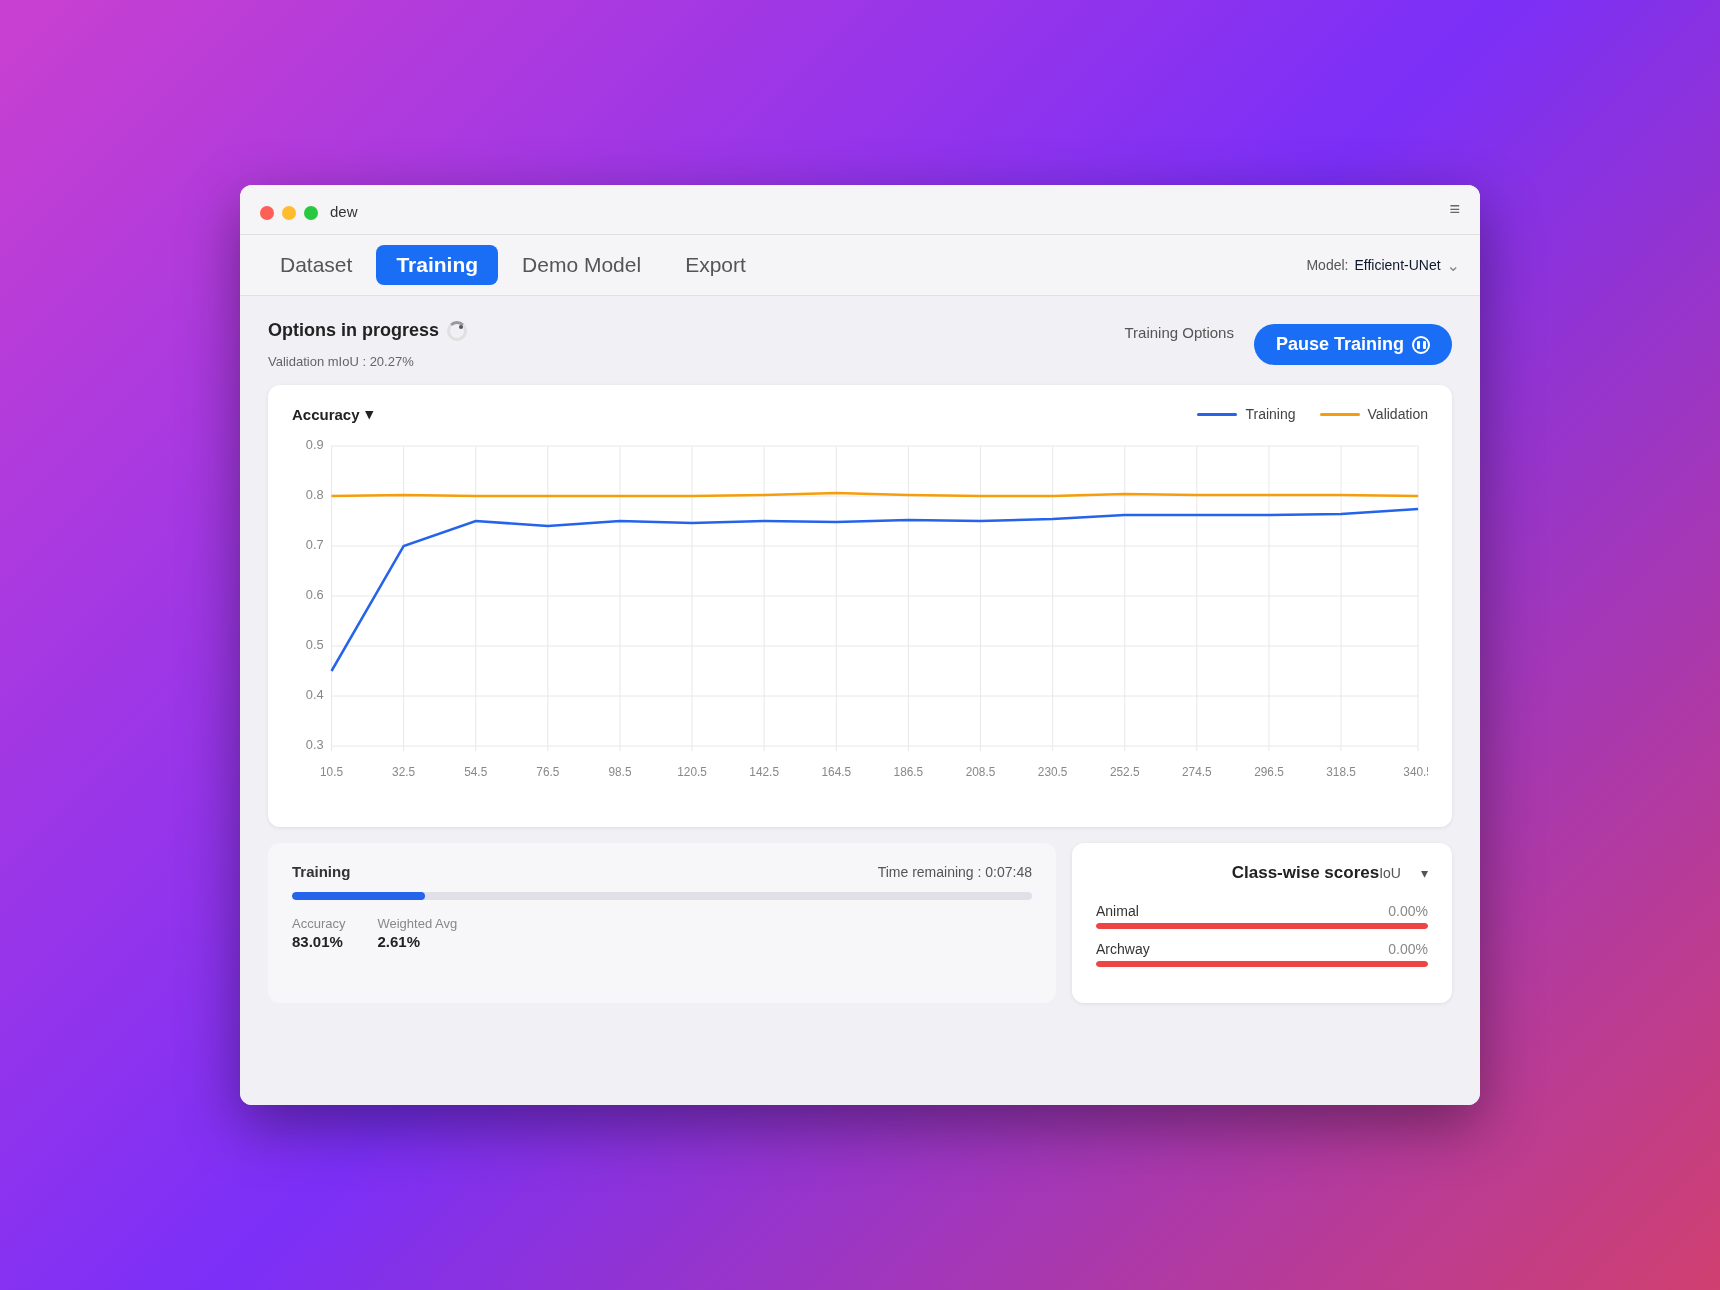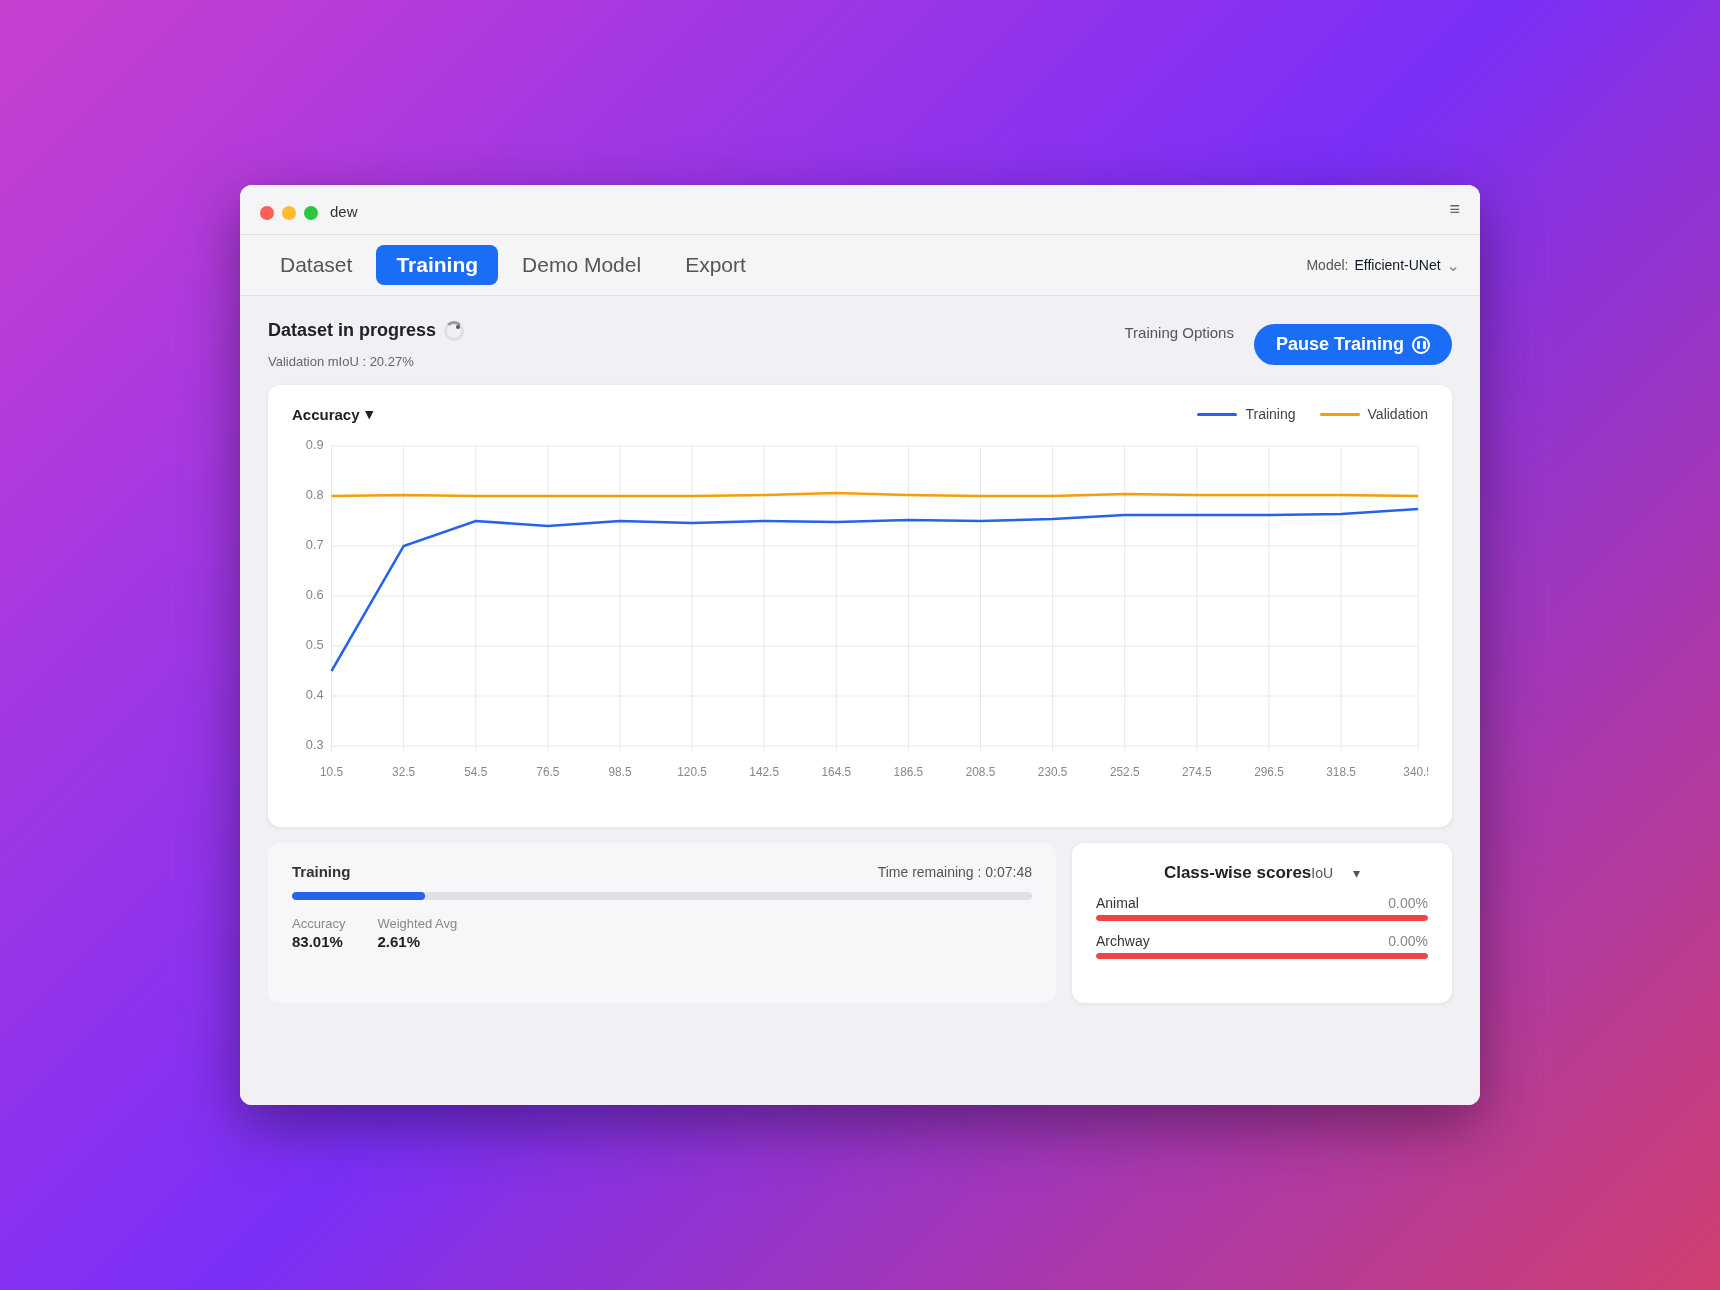--- a/index.html
+++ b/index.html
@@ -288,22 +288,22 @@
     .scores-card {
       background: white;
       border-radius: 12px;
       padding: 20px 24px;
       width: 380px;
       box-shadow: 0 1px 4px rgba(0,0,0,0.08);
     }
     .scores-header {
       display: flex;
       align-items: center;
-      justify-content: center;
-      margin-bottom: 12px;
+      justify-content: flex-end;
+      margin-bottom: 20px;
     }
     .scores-title {
       font-size: 17px;
       font-weight: 700;
       color: #222;
     }
     .scores-metric {
       display: flex;
       align-items: center;
       gap: 20px;
@@ -361,21 +361,21 @@
       <span class="model-name">Efficient-UNet</span>
       <span style="font-size:16px;color:#888;">⌄</span>
     </div>
   </div>
 
   <div class="main-content">
 
     <div class="status-row">
       <div class="status-left">
         <div class="status-title">
-          <span>Dataset in progress</span>
+          <span>Options in progress</span>
           <div class="spinner">
             <div class="spinner-dot"></div>
           </div>
         </div>
         <div class="status-subtitle">Validation mIoU : 20.27%</div>
       </div>
       <div class="status-right">
         <button class="training-options-btn">Training Options</button>
         <button class="pause-btn">
           <span>Pause Training</span>

